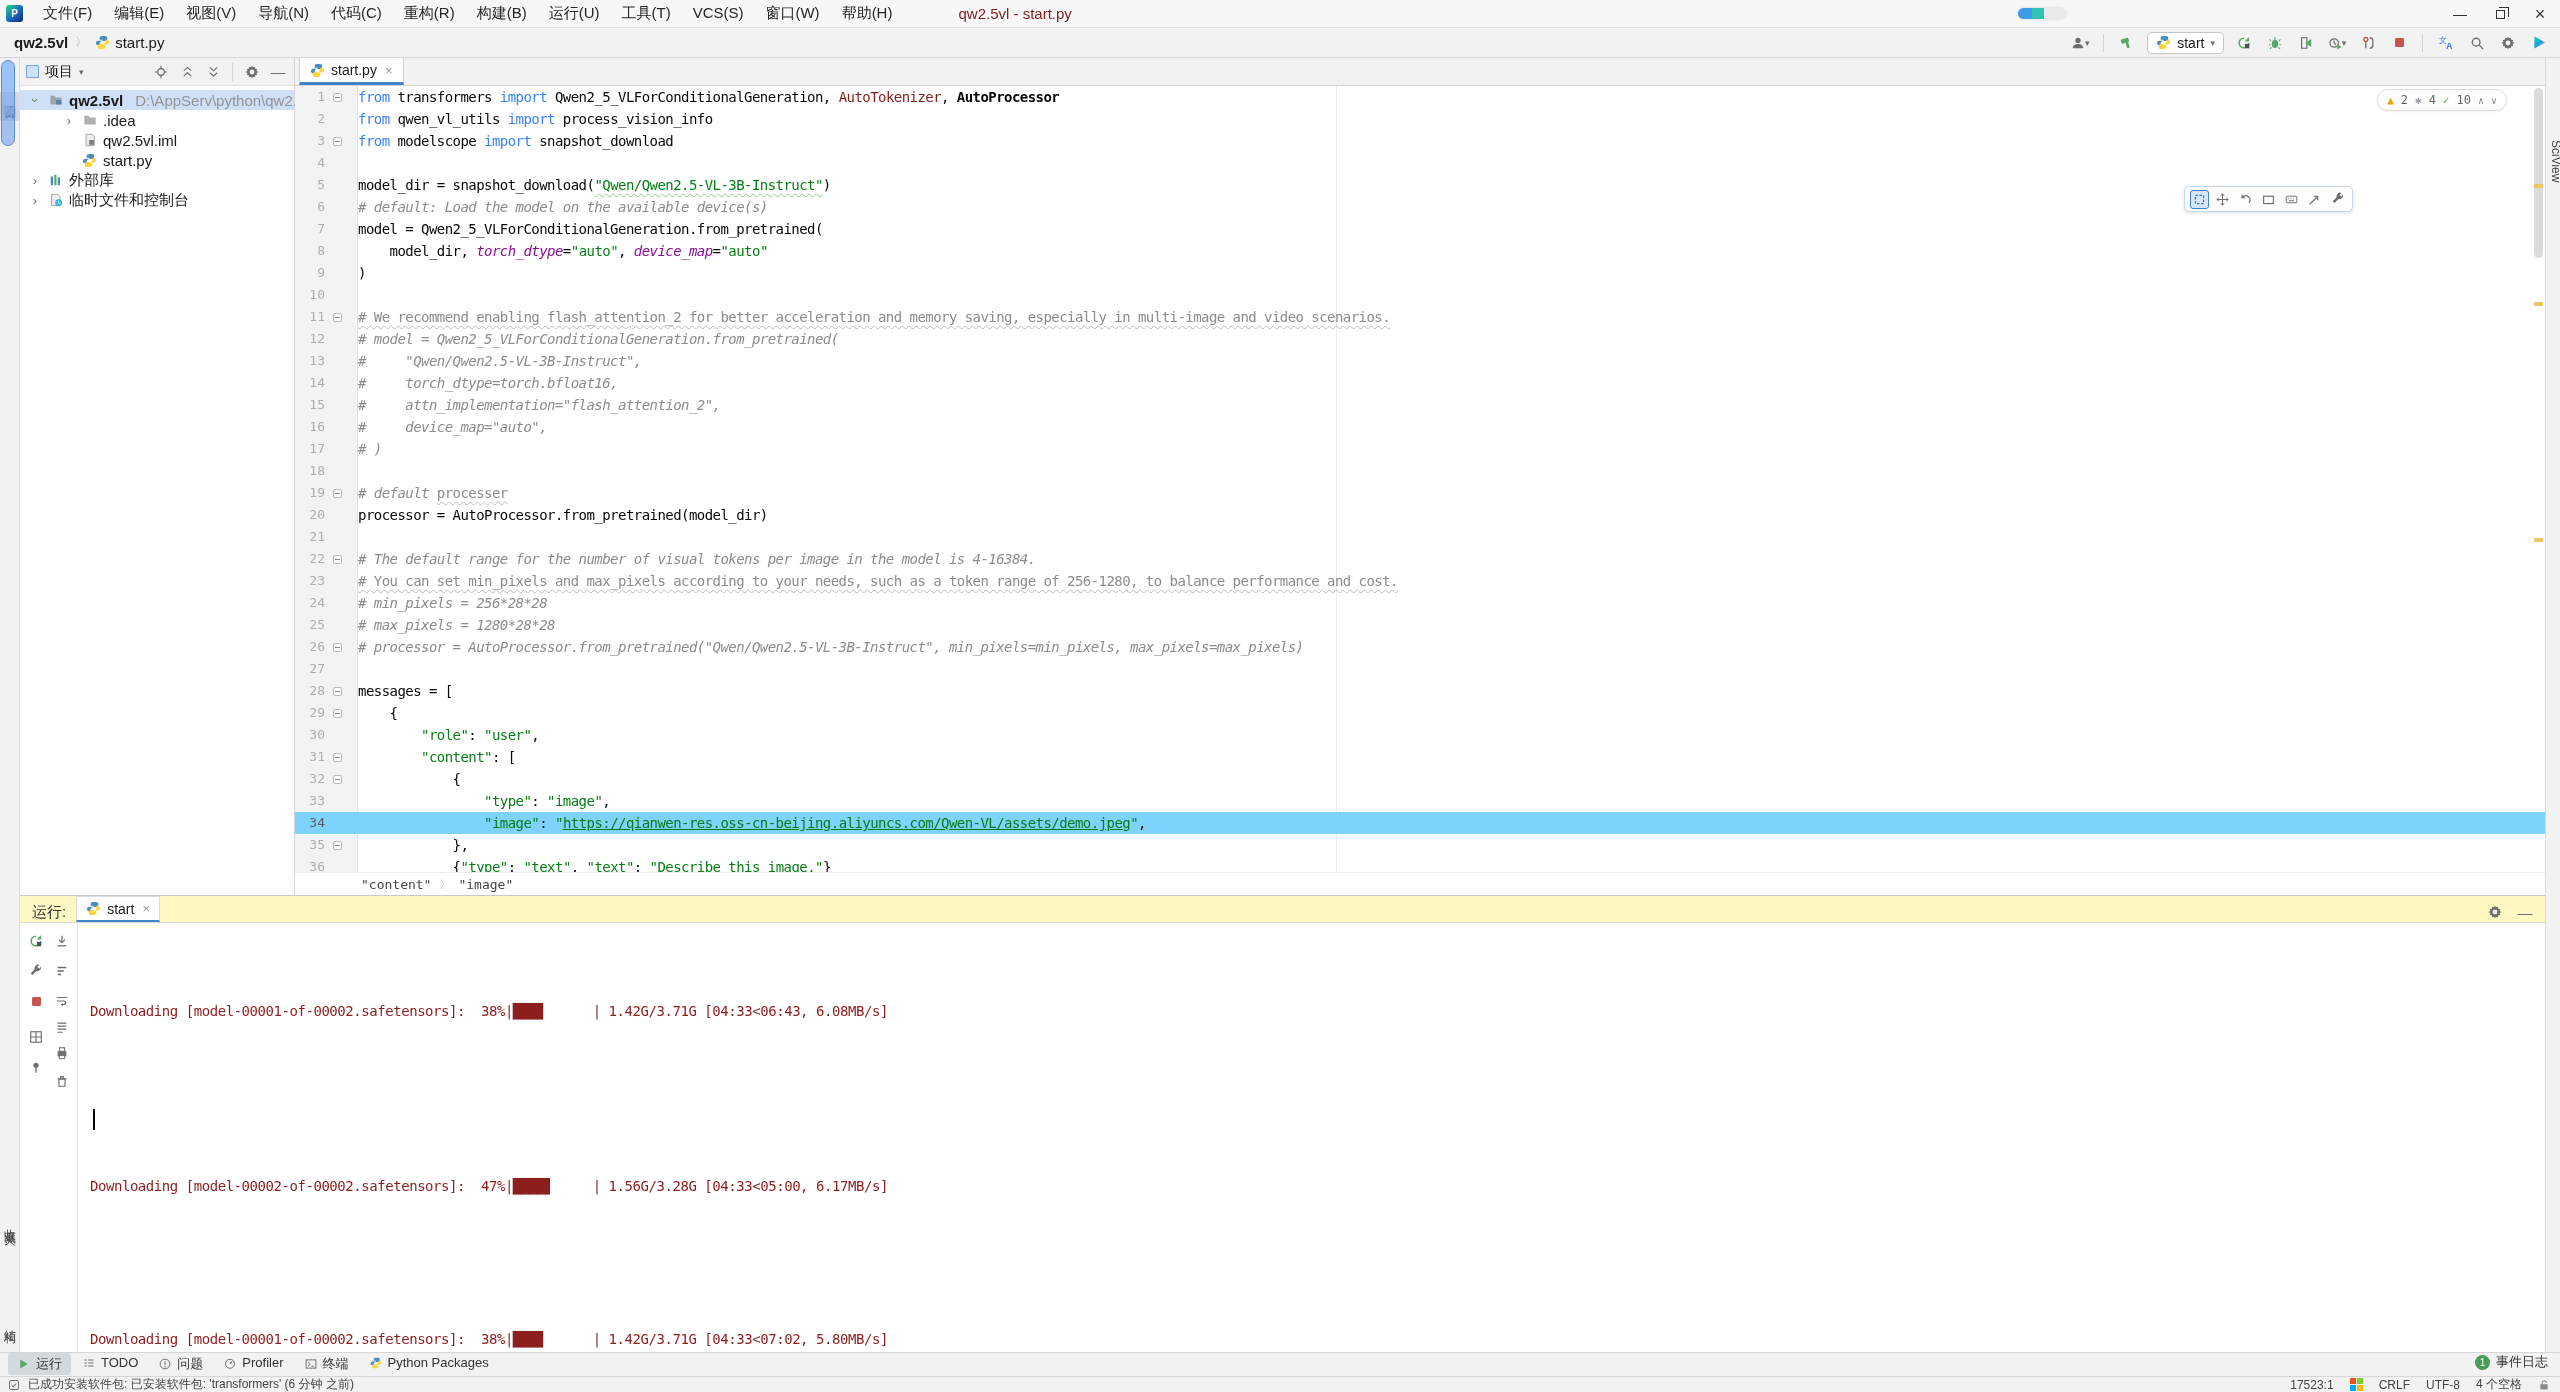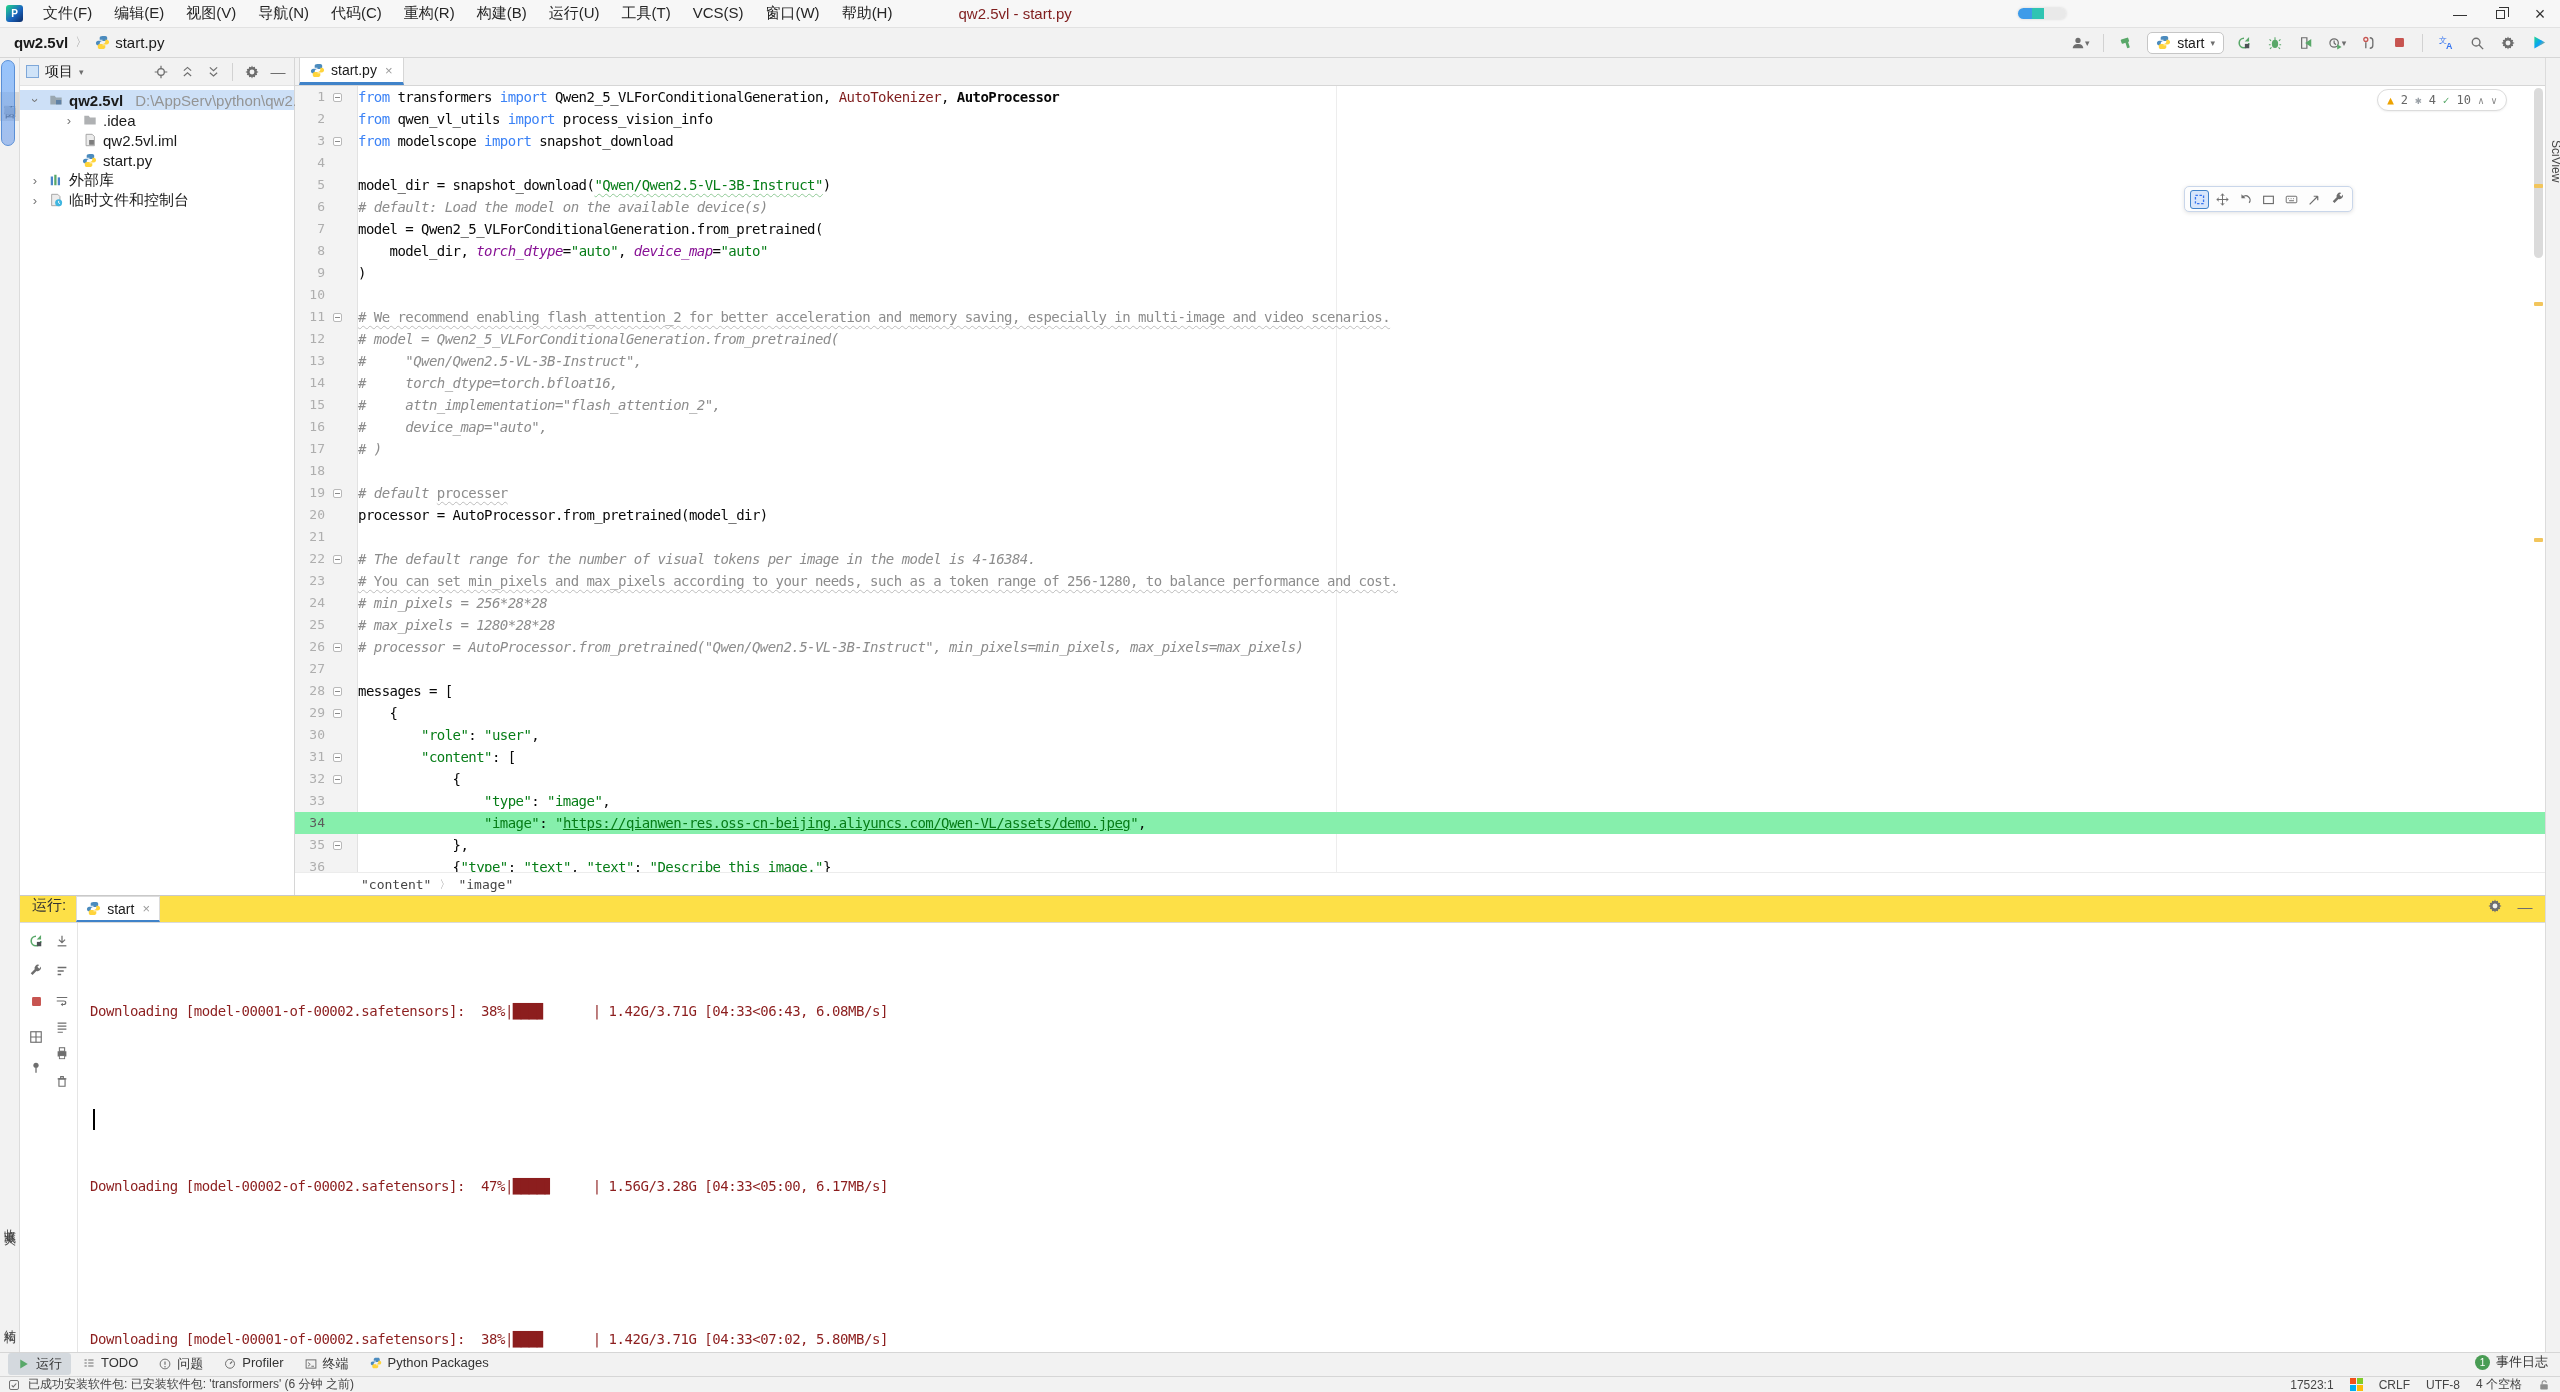--- a/index.html
+++ b/index.html
@@ -63,21 +63,21 @@
   .editorcol { flex:1; display:flex; flex-direction:column; min-width:0; }
   .tabbar { height:28px; background:#f2f2f2; border-bottom:1px solid #d6d6d6; display:flex; align-items:stretch; padding-left:4px; flex:none; }
   .etab { background:#fff; border:1px solid #d6d6d6; border-top:none; border-bottom:3px solid #4083c9; display:flex; align-items:center; gap:6px; padding:0 10px; font-size:14px; }
   .tab-close { color:#9a9a9a; font-size:13px; margin-left:2px; }
   .code-area { flex:1; position:relative; background:#fff; overflow:hidden;
                font-family:"DejaVu Sans Mono","Liberation Mono",monospace; font-size:14px; }
   .gutter-bg { position:absolute; left:0; top:0; bottom:0; width:63px; background:#f3f3f3; border-right:1px solid #e2e2e2; }
   .wrap-guide { position:absolute; left:1041px; top:0; bottom:0; width:1px; background:#ededed; }
   .code-lines { position:absolute; left:0; top:0; right:0; }
   .code-line { display:flex; height:22px; line-height:22px; white-space:pre; }
-  .code-line.current { background:#86efac; }
+  .code-line.current { background:#7dd3fc; }
   .ln { width:30px; text-align:right; color:#aeaeae; font-size:13px; flex:none; }
   .code-line.current .ln { color:#5c5c5c; }
   .foldc { width:33px; flex:none; display:flex; align-items:center; padding-left:8px; }
   .fold { width:9px; height:9px; border:1px solid #b9b9b9; border-radius:2px; background:linear-gradient(#8a8a8a 0 0) center/5px 1px no-repeat, #fff; }
   .ct { flex:1; letter-spacing:-0.55px; color:#080808; }
   .ct .k { color:#3b82f6; }
   .ct .s { color:#067d17; }
   .ct .sw { color:#067d17; text-decoration:underline wavy rgba(80,170,90,.6) 1px; text-underline-offset:3px; }
   .ct .c { color:#8c8c8c; font-style:italic; }
   .ct .cw { color:#8c8c8c; text-decoration:underline wavy rgba(130,130,130,.5) 1px; text-underline-offset:3px; }
@@ -94,21 +94,21 @@
   .ft-icon { width:19px; height:19px; display:flex; align-items:center; justify-content:center; border-radius:3px; color:#6e6e6e; }
   .ft-icon.active { background:#d7e6fb; border:1px solid #4083c9; }
   .scrollbar { position:absolute; right:0; top:0; bottom:0; width:14px; }
   .sb-thumb { position:absolute; top:2px; right:2px; width:9px; height:170px; background:rgba(0,0,0,.14); border-radius:5px; }
   .sb-mark { position:absolute; right:2px; width:9px; height:4px; background:#f2c55c; border-radius:1px; }
   .ebreadcrumbs { height:23px; border-top:1px solid #ececec; background:#fff; display:flex; align-items:center; gap:8px; padding-left:66px; font-family:"DejaVu Sans Mono","Liberation Mono",monospace; font-size:13px; color:#454545; flex:none; }
   .ebreadcrumbs .sep { color:#9a9a9a; font-size:11px; }
 
   
   .runpanel { flex:1; border-top:1px solid #c9c9c9; display:flex; flex-direction:column; background:#fff; min-height:0; }
-  .runheader { height:27px; background:#fde047; border-bottom:1px solid #dadada; display:flex; align-items:flex-start; gap:10px; padding:0 10px 0 12px; flex:none; }
+  .runheader { height:27px; background:#fef9c3; border-bottom:1px solid #dadada; display:flex; align-items:flex-end; gap:10px; padding:0 10px 0 12px; flex:none; }
   .run-label { color:#333; }
   .runtab { height:26px; display:flex; align-items:center; gap:6px; padding:0 9px; background:#fff; border:1px solid #dcdcdc; border-bottom:2px solid #4083c9; font-size:14px; }
   .runheader .spacer { flex:1; }
   .runbody { flex:1; display:flex; position:relative; min-height:0; }
   .runstrip { width:58px; border-right:1px solid #e5e5e5; position:relative; flex:none; }
   .rs-icon { position:absolute; width:20px; height:20px; display:flex; align-items:center; justify-content:center; border-radius:3px; }
   .console { flex:1; position:relative; font-family:"DejaVu Sans Mono","Liberation Mono",monospace; font-size:14px; letter-spacing:-0.45px; color:#8c1e1e; overflow:hidden; }
   .console-line { position:absolute; left:12px; white-space:pre; height:20px; line-height:20px; }
   .console-caret { position:absolute; left:15px; width:2px; height:21px; background:#000; }
 

